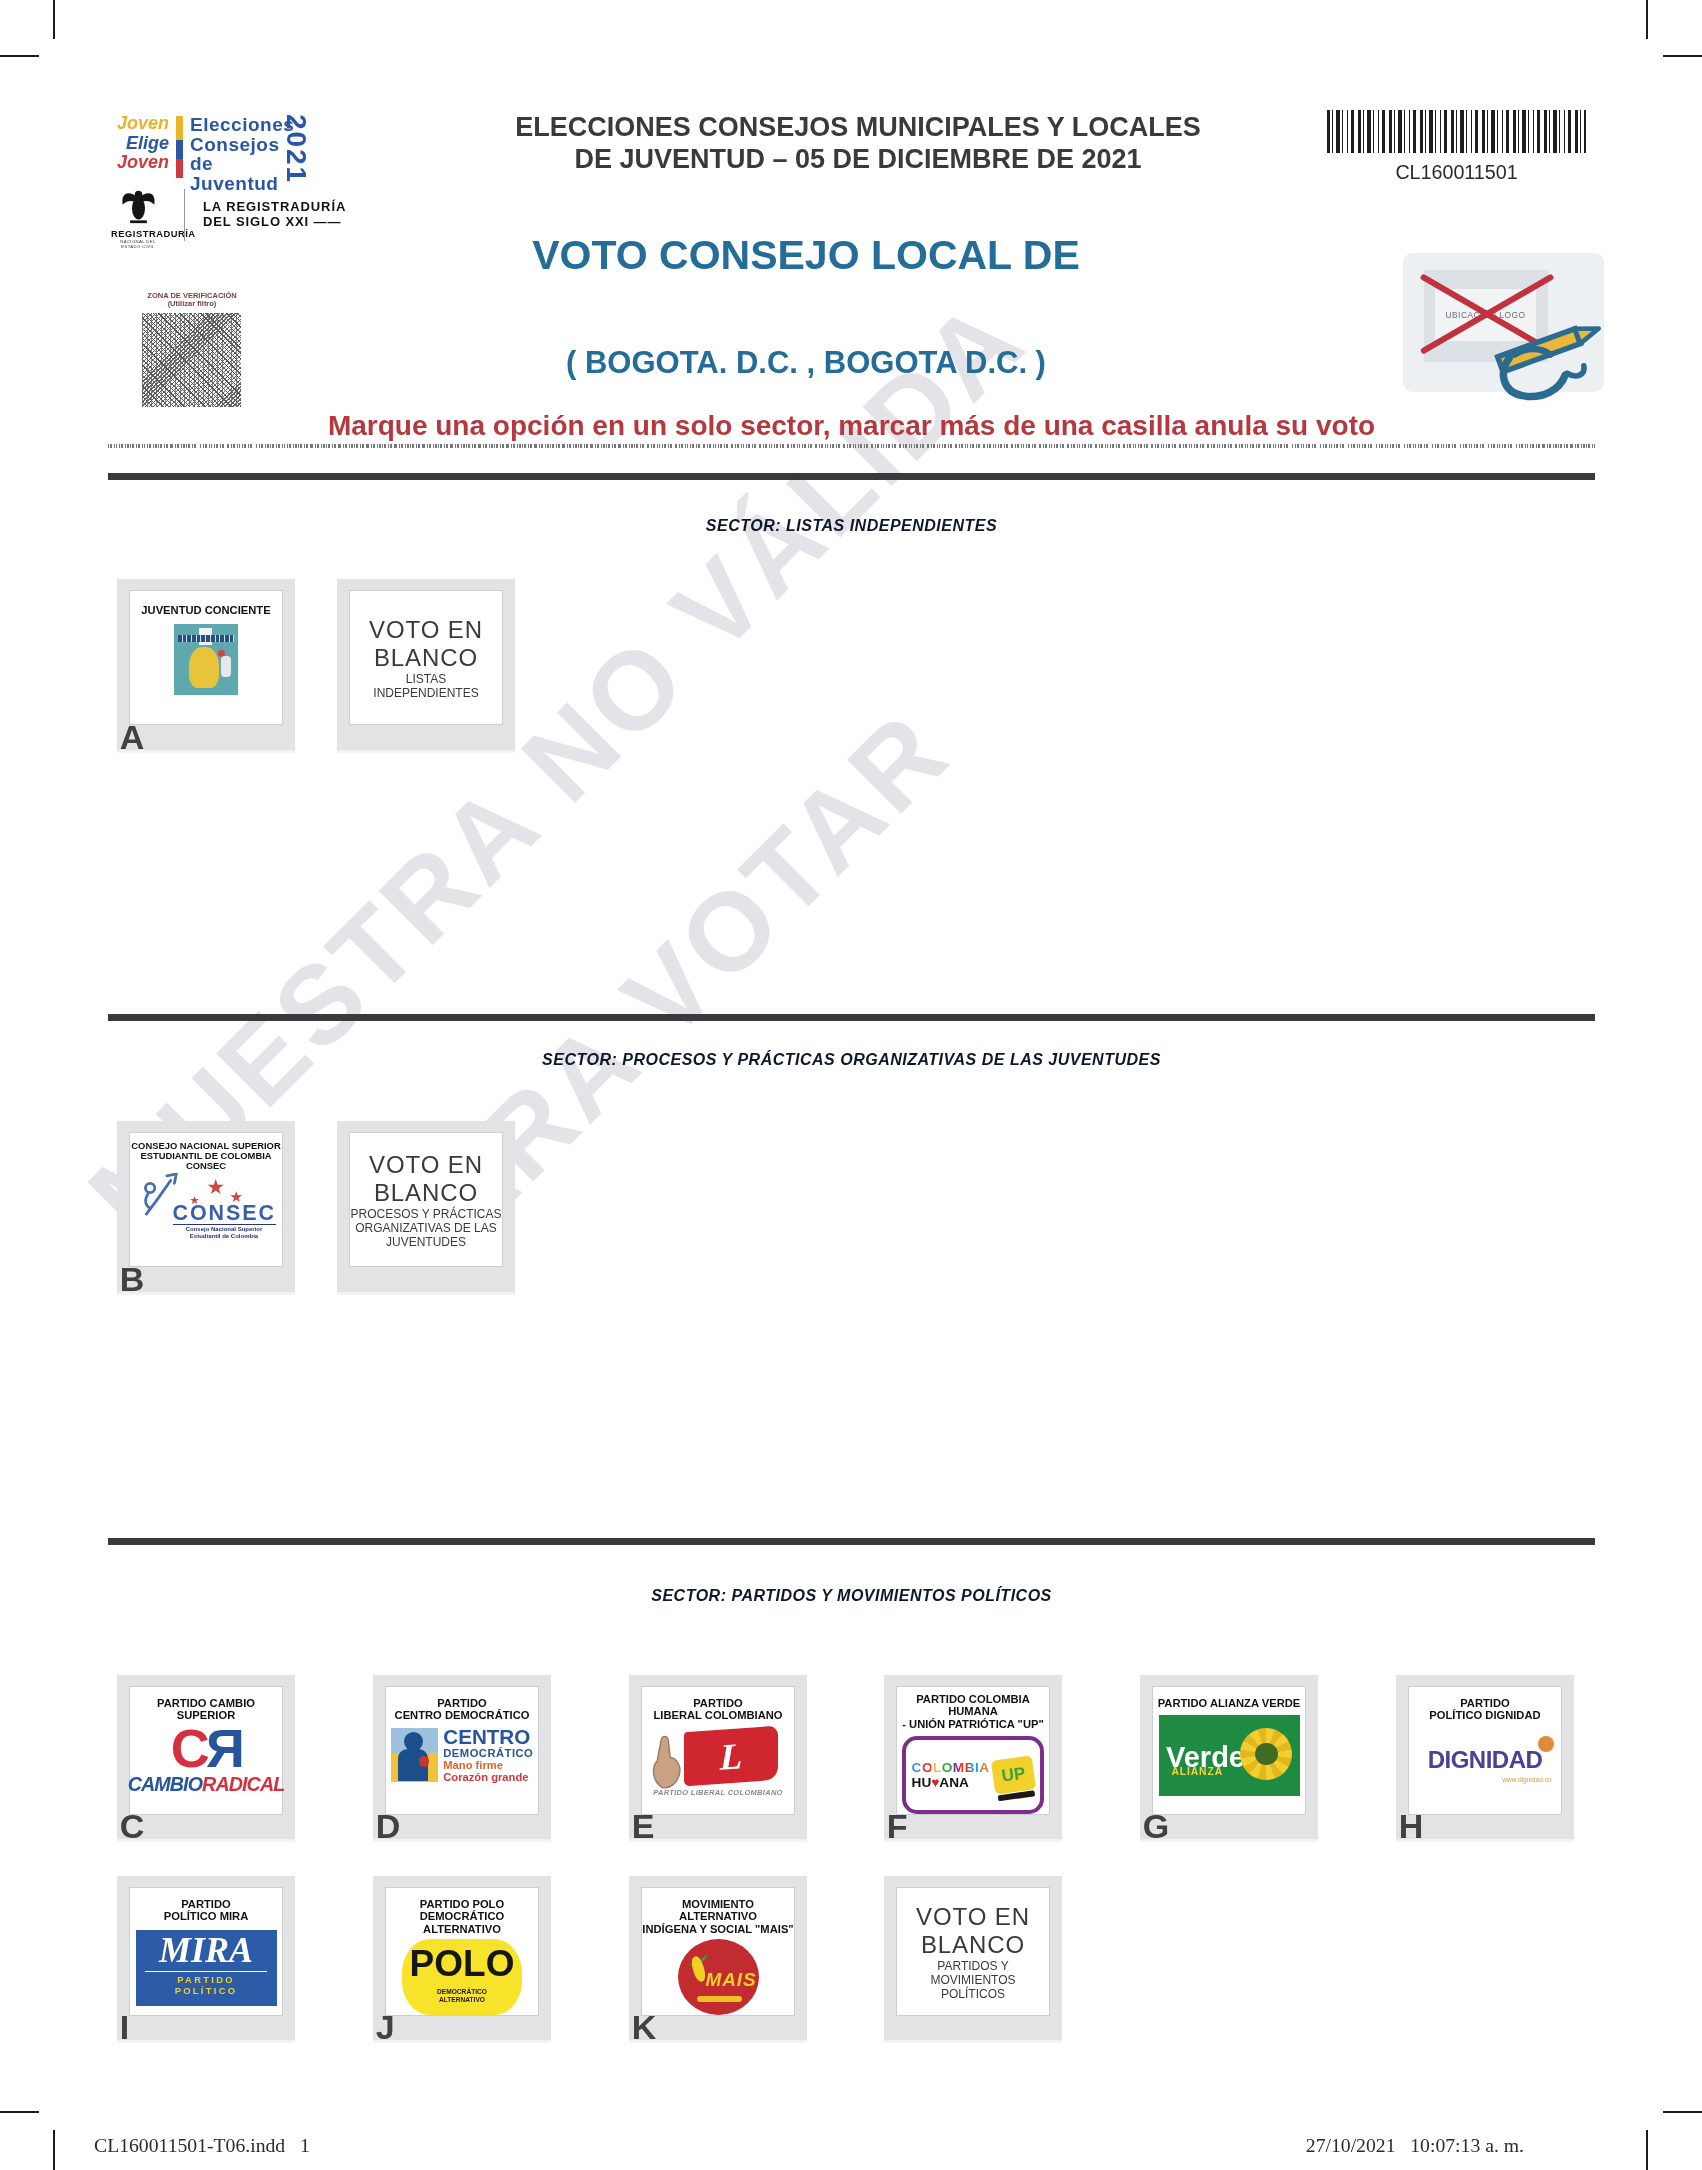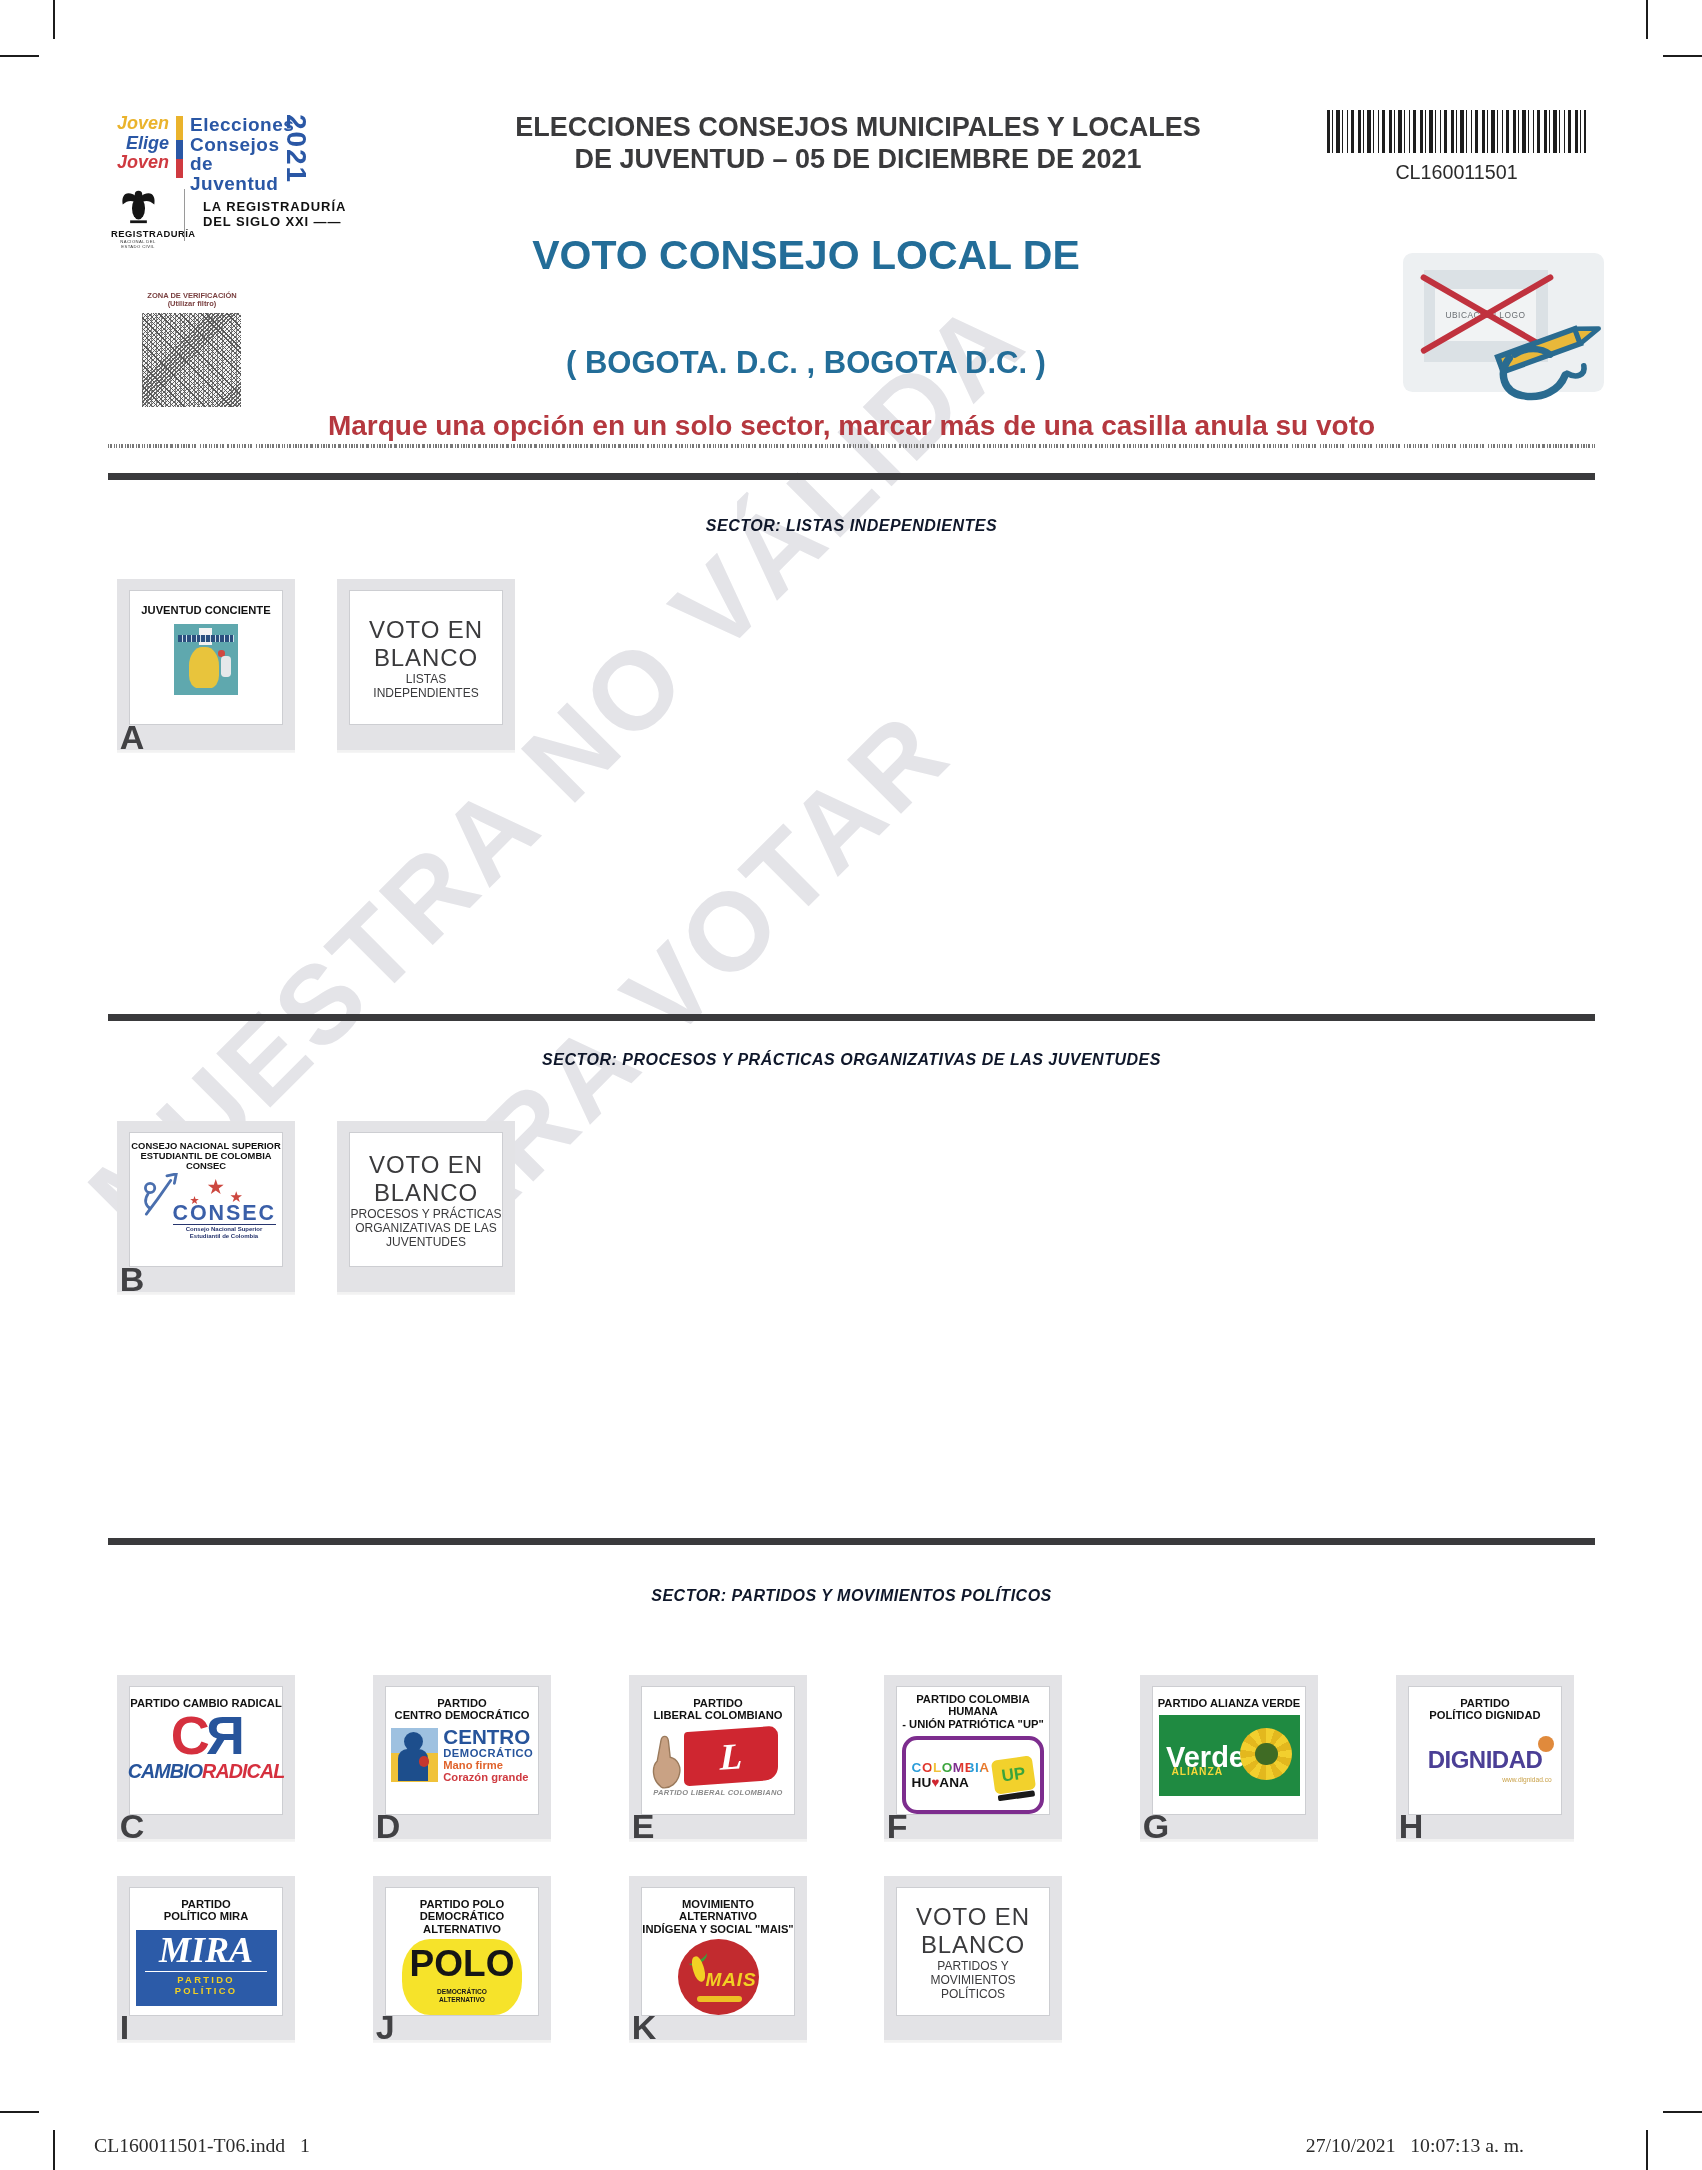--- a/index.html
+++ b/index.html
@@ -270,21 +270,21 @@
         <div class="blank-big">VOTO EN</div>
         <div class="blank-big">BLANCO</div>
         <div class="blank-sub">PROCESOS Y PRÁCTICAS</div>
         <div class="blank-sub">ORGANIZATIVAS DE LAS</div>
         <div class="blank-sub">JUVENTUDES</div>
       </div>
     </div>
 
     <div class="opt" style="left:117px;top:1675px;height:164px;">
       <div class="opt-inner" style="height:127px;">
-        <div class="opt-title">PARTIDO CAMBIO RADICAL</div>
+        <div class="opt-title">PARTIDO CAMBIO SUPERIOR</div>
         <div style="text-align:center;">
           <span class="cr-abbr cr-c">C</span><span class="cr-abbr cr-r">Я</span>
           <div>
             <span class="cr-word" style="color:#27549b;">CAMBIO</span><span class="cr-word" style="color:#d5303e;">RADICAL</span>
           </div>
         </div>
       </div>
       <span class="opt-letter">C</span>
     </div>
 

